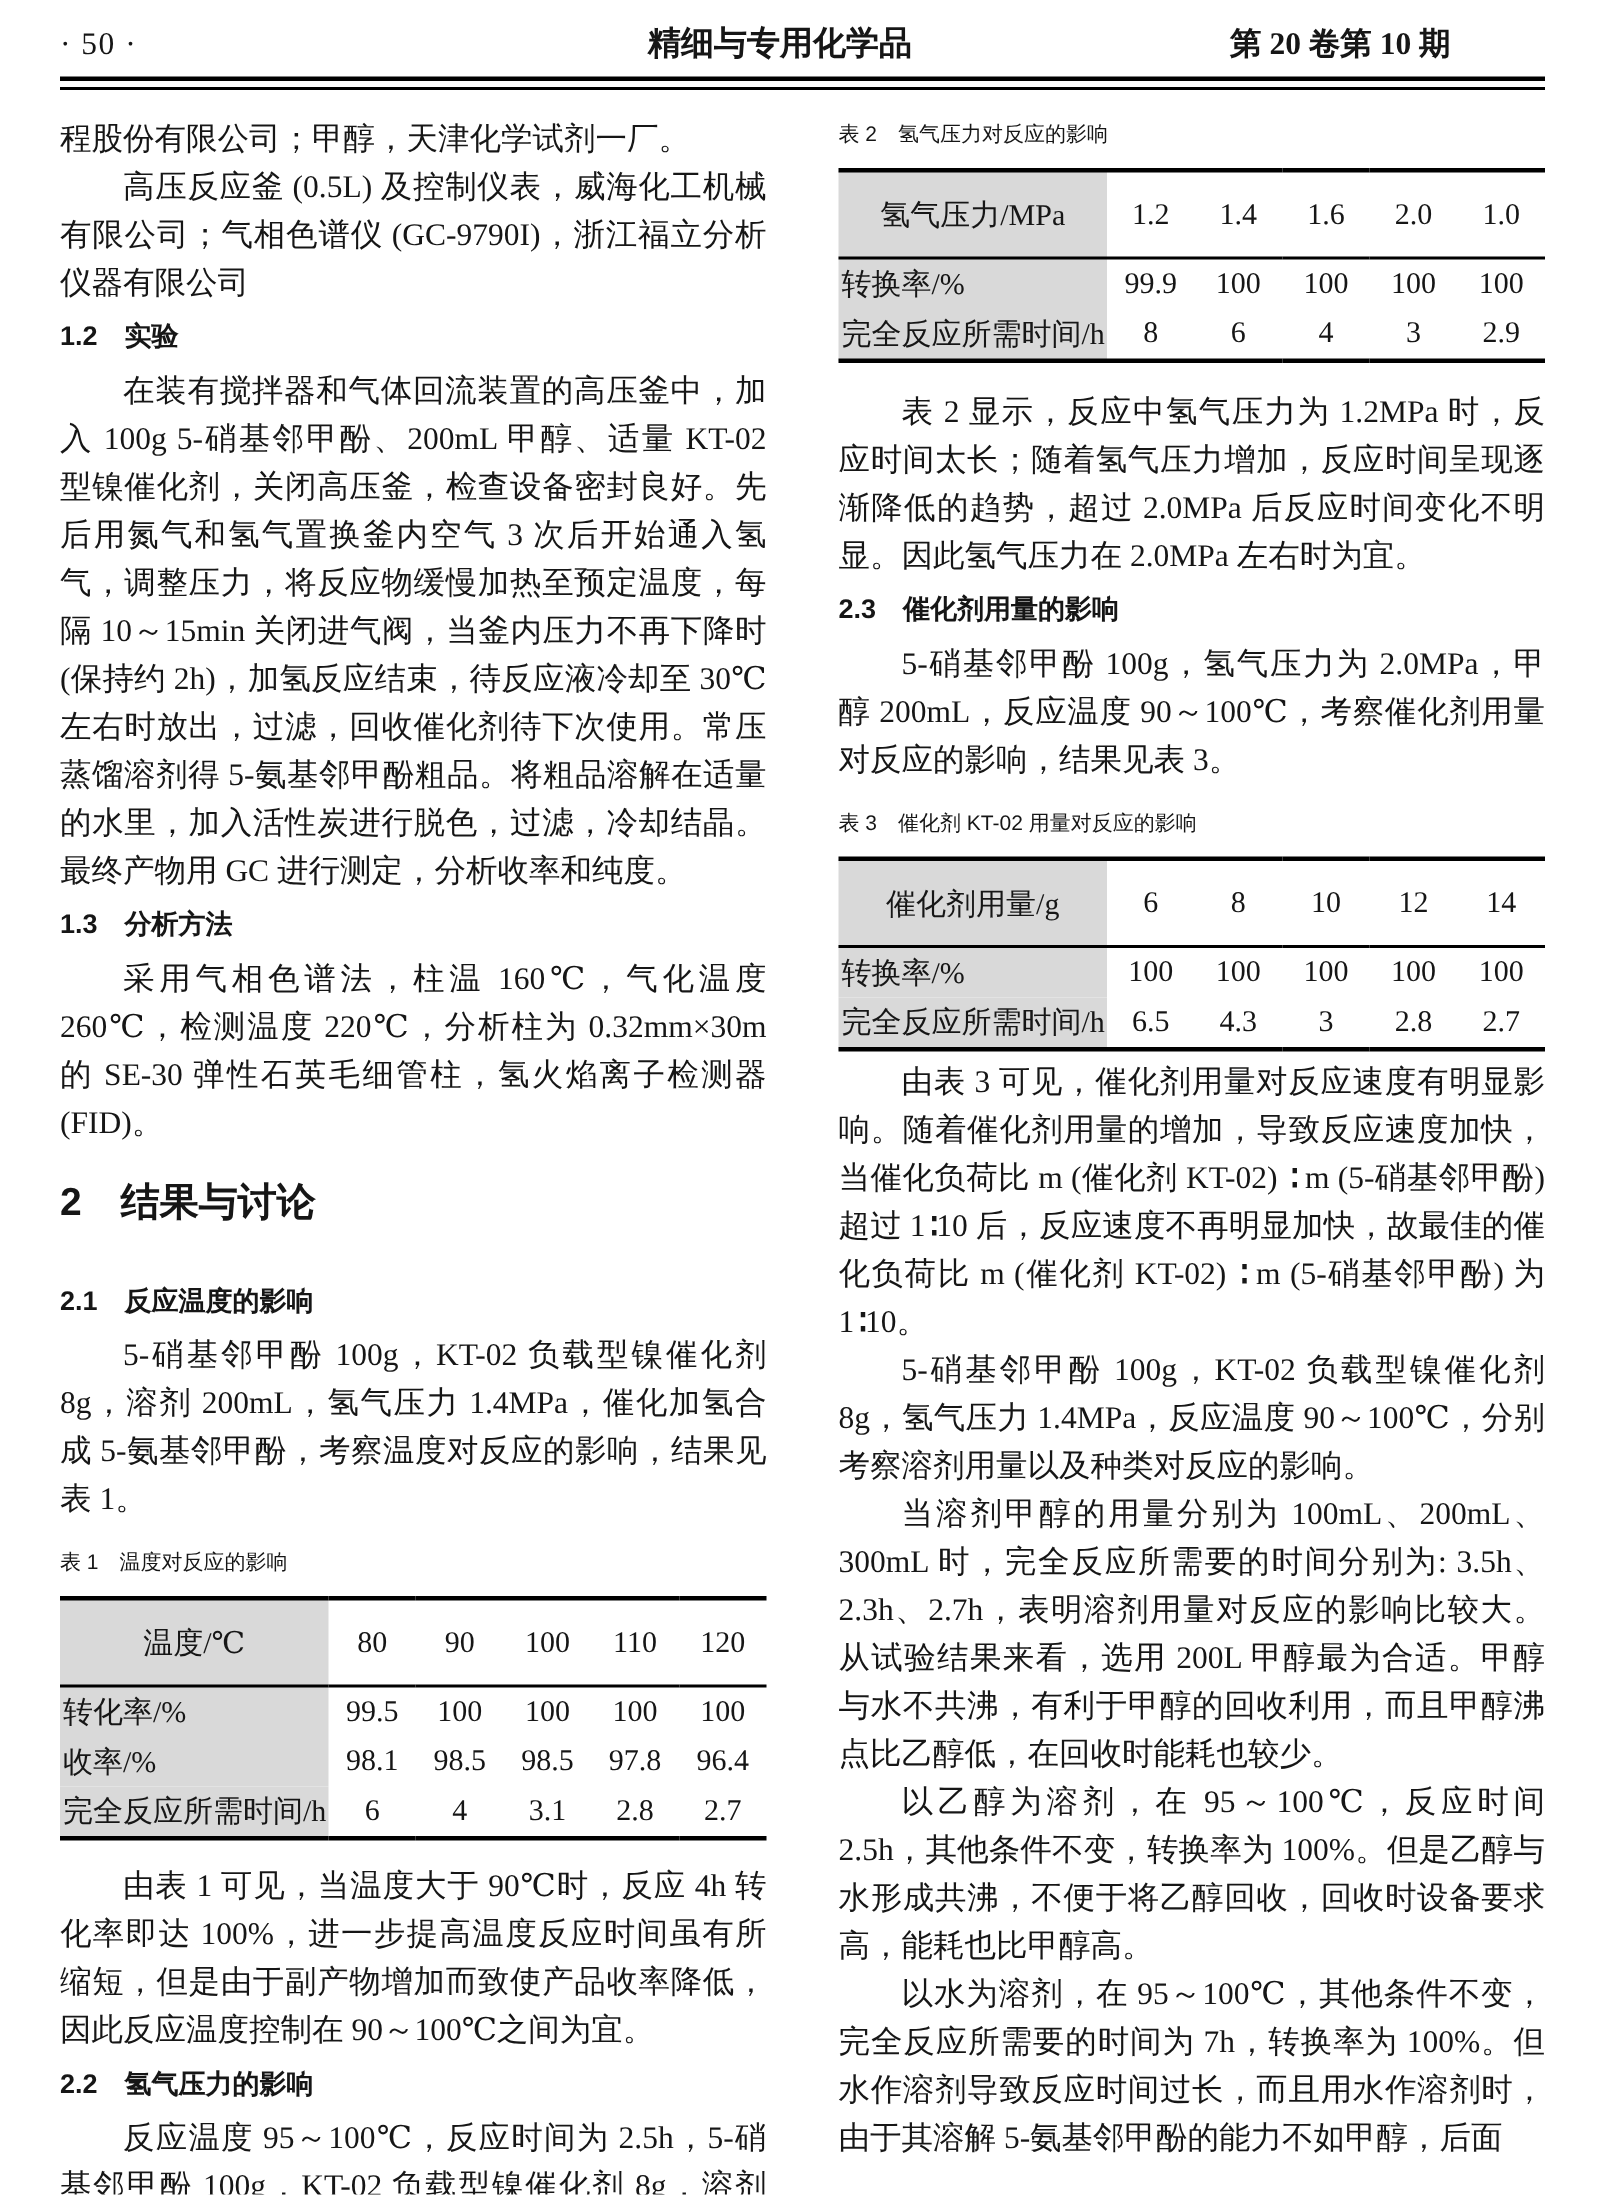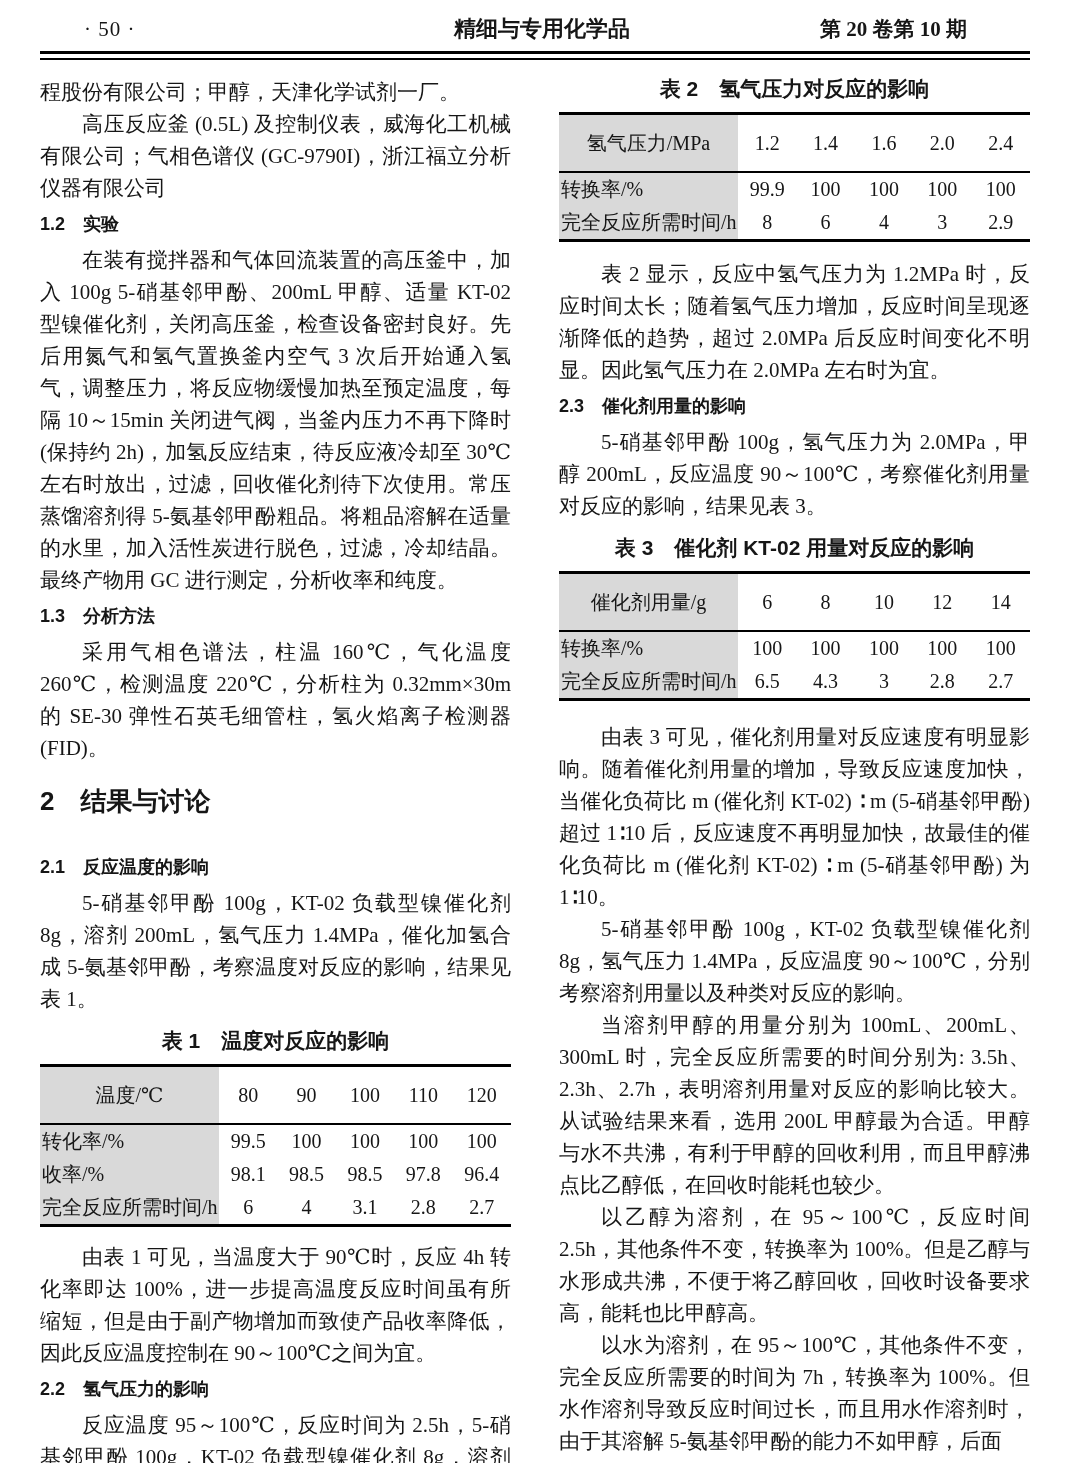--- a/index.html
+++ b/index.html
@@ -20,21 +20,21 @@
     height: 1463px;
     padding: 14px 38px 0 40px;
   }
   
   .page-header {
     display: flex;
     align-items: baseline;
     font-size: 21px;
     line-height: 30px;
   }
-  .hdr-page-no { width: 180px; letter-spacing: 1px; margin-left: 44px; }
+  .hdr-page-no { width: 180px; letter-spacing: 1px; }
   .hdr-title {
     flex: 1;
     text-align: center;
     font-family: "Liberation Sans", "DejaVu Sans", sans-serif;
     font-weight: bold;
     font-size: 22px;
   }
   .hdr-issue {
     width: 210px;
     text-align: left;
@@ -71,24 +71,24 @@
   .sec-heading {
     margin: 20px 0 32px 0;
     font-family: "Liberation Sans", "DejaVu Sans", sans-serif;
     font-weight: bold;
     font-size: 26px;
     line-height: 34px;
   }
   
   .tbl-caption {
     margin: 13px 0 10px 0;
-    text-align: center;
-    font-family: "Liberation Sans", "DejaVu Sans", sans-serif;
-    font-weight: bold;
-    font-size: 21px;
+    text-align: left;
+    font-family: "Liberation Sans", "DejaVu Sans", sans-serif;
+    font-weight: normal;
+    font-size: 14px;
     line-height: 26px;
   }
   table.data {
     width: 100%;
     border-collapse: collapse;
     border-top: 3px solid #000;
     border-bottom: 3px solid #000;
     font-size: 20px;
   }
   table.data thead tr { border-bottom: 2px solid #000; }
@@ -196,21 +196,21 @@
             <col class="c-val">
             <col class="c-val">
         </colgroup>
         <thead>
           <tr>
             <th class="cell-label">氢气压力/MPa</th>
             <th>1.2</th>
             <th>1.4</th>
             <th>1.6</th>
             <th>2.0</th>
-            <th>2.4</th>
+            <th>1.0</th>
           </tr>
         </thead>
         <tbody>
           <tr>
             <td class="cell-label">转换率/%</td>
             <td>99.9</td>
             <td>100</td>
             <td>100</td>
             <td>100</td>
             <td>100</td>
@@ -263,21 +263,21 @@
             <td class="cell-label">完全反应所需时间/h</td>
             <td>6.5</td>
             <td>4.3</td>
             <td>3</td>
             <td>2.8</td>
             <td>2.7</td>
           </tr>
         </tbody>
       </table>
 
-      <p class="body indent" style="margin-top:20px">由表 3 可见，催化剂用量对反应速度有明显影响。随着催化剂用量的增加，导致反应速度加快，当催化负荷比 m (催化剂 KT-02) ∶ m (5-硝基邻甲酚) 超过 1∶10 后，反应速度不再明显加快，故最佳的催化负荷比 m (催化剂 KT-02) ∶ m (5-硝基邻甲酚) 为 1∶10。</p>
+      <p class="body indent" style="margin-top:4px">由表 3 可见，催化剂用量对反应速度有明显影响。随着催化剂用量的增加，导致反应速度加快，当催化负荷比 m (催化剂 KT-02) ∶ m (5-硝基邻甲酚) 超过 1∶10 后，反应速度不再明显加快，故最佳的催化负荷比 m (催化剂 KT-02) ∶ m (5-硝基邻甲酚) 为 1∶10。</p>
       <p class="body indent">5-硝基邻甲酚 100g，KT-02 负载型镍催化剂 8g，氢气压力 1.4MPa，反应温度 90～100℃，分别考察溶剂用量以及种类对反应的影响。</p>
       <p class="body indent">当溶剂甲醇的用量分别为 100mL、200mL、300mL 时，完全反应所需要的时间分别为: 3.5h、2.3h、2.7h，表明溶剂用量对反应的影响比较大。从试验结果来看，选用 200L 甲醇最为合适。甲醇与水不共沸，有利于甲醇的回收利用，而且甲醇沸点比乙醇低，在回收时能耗也较少。</p>
       <p class="body indent">以乙醇为溶剂，在 95～100℃，反应时间 2.5h，其他条件不变，转换率为 100%。但是乙醇与水形成共沸，不便于将乙醇回收，回收时设备要求高，能耗也比甲醇高。</p>
       <p class="body indent">以水为溶剂，在 95～100℃，其他条件不变，完全反应所需要的时间为 7h，转换率为 100%。但水作溶剂导致反应时间过长，而且用水作溶剂时，由于其溶解 5-氨基邻甲酚的能力不如甲醇，后面</p>
     </div>
 
   </div>
 </div>
 
 </body></html>

